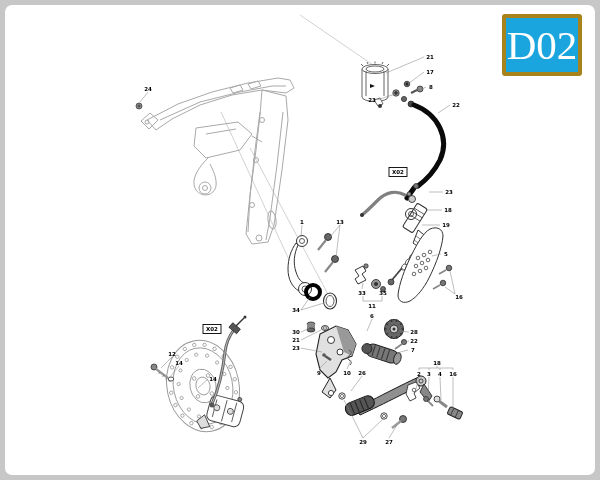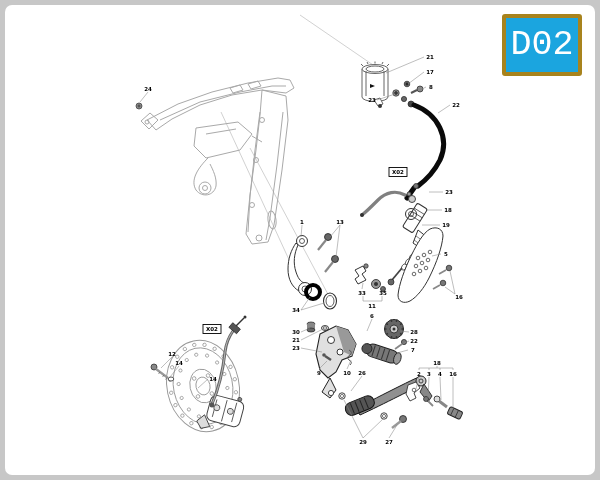--- a/index.html
+++ b/index.html
@@ -3,21 +3,21 @@
 <meta charset="utf-8">
 <style>
   html,body{margin:0;padding:0;}
   body{width:600px;height:480px;background:#c7c7c7;font-family:"Liberation Sans",sans-serif;}
   .page{position:relative;width:600px;height:480px;background:#c7c7c7;overflow:hidden;}
   .canvas{position:absolute;left:5px;top:5px;right:5px;bottom:5px;background:#fff;border-radius:7px;}
   svg.art{position:absolute;left:0;top:0;}
   .badge{position:absolute;top:14px;right:18px;width:72px;height:54px;
          background:#1ba5df;border:4px solid #a8831d;border-radius:3px;
          display:flex;align-items:center;justify-content:center;}
-  .badge span{color:#fff;font-size:35px;line-height:1;font-family:Liberation Mono, monospace;}
+  .badge span{color:#fff;font-size:41px;line-height:1;font-family:Liberation Serif, serif;}
   .co{font:bold 5.5px "DejaVu Sans",sans-serif;fill:#000;}
   .leader{fill:none;stroke:#888;stroke-width:0.55;}
   .boxlbl{fill:#fff;stroke:#000;stroke-width:0.9;}
   .cons{stroke:#bdbdbd;fill:none;stroke-width:0.7;}
   .dk{stroke:#333;fill:#fff;stroke-width:1;}
 </style>
 </head>
 <body>
 
 <div class="page">

